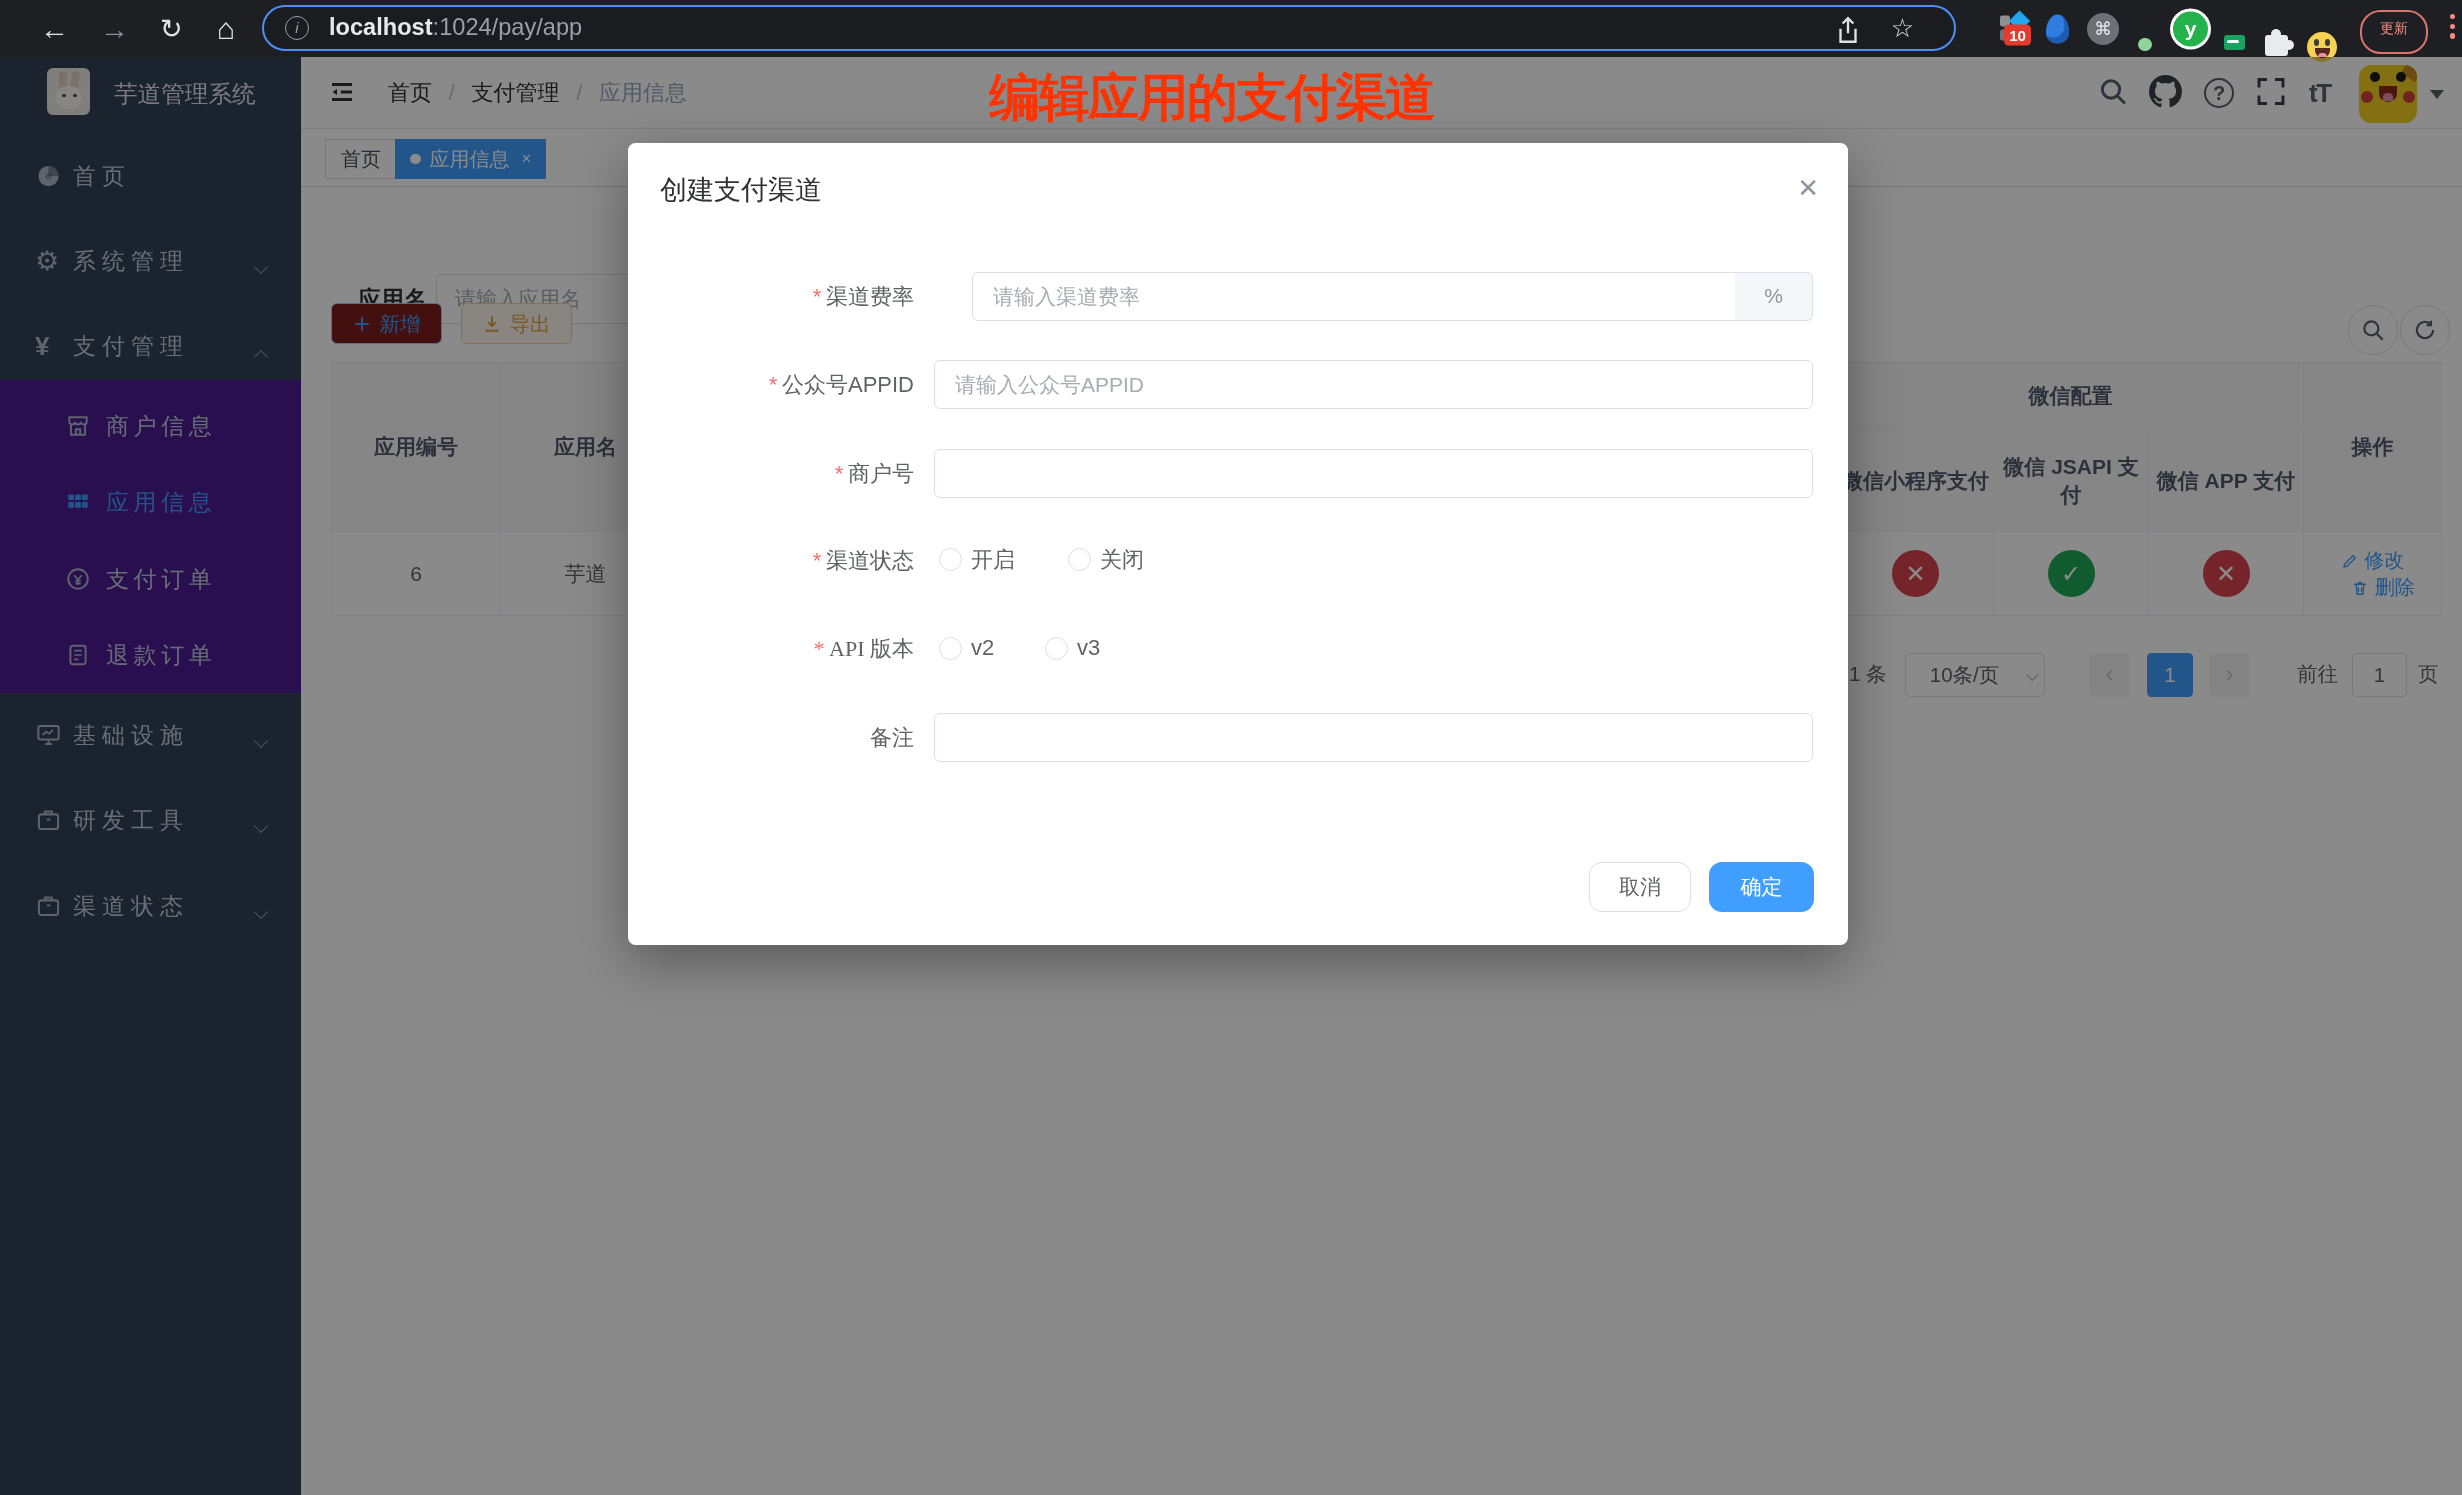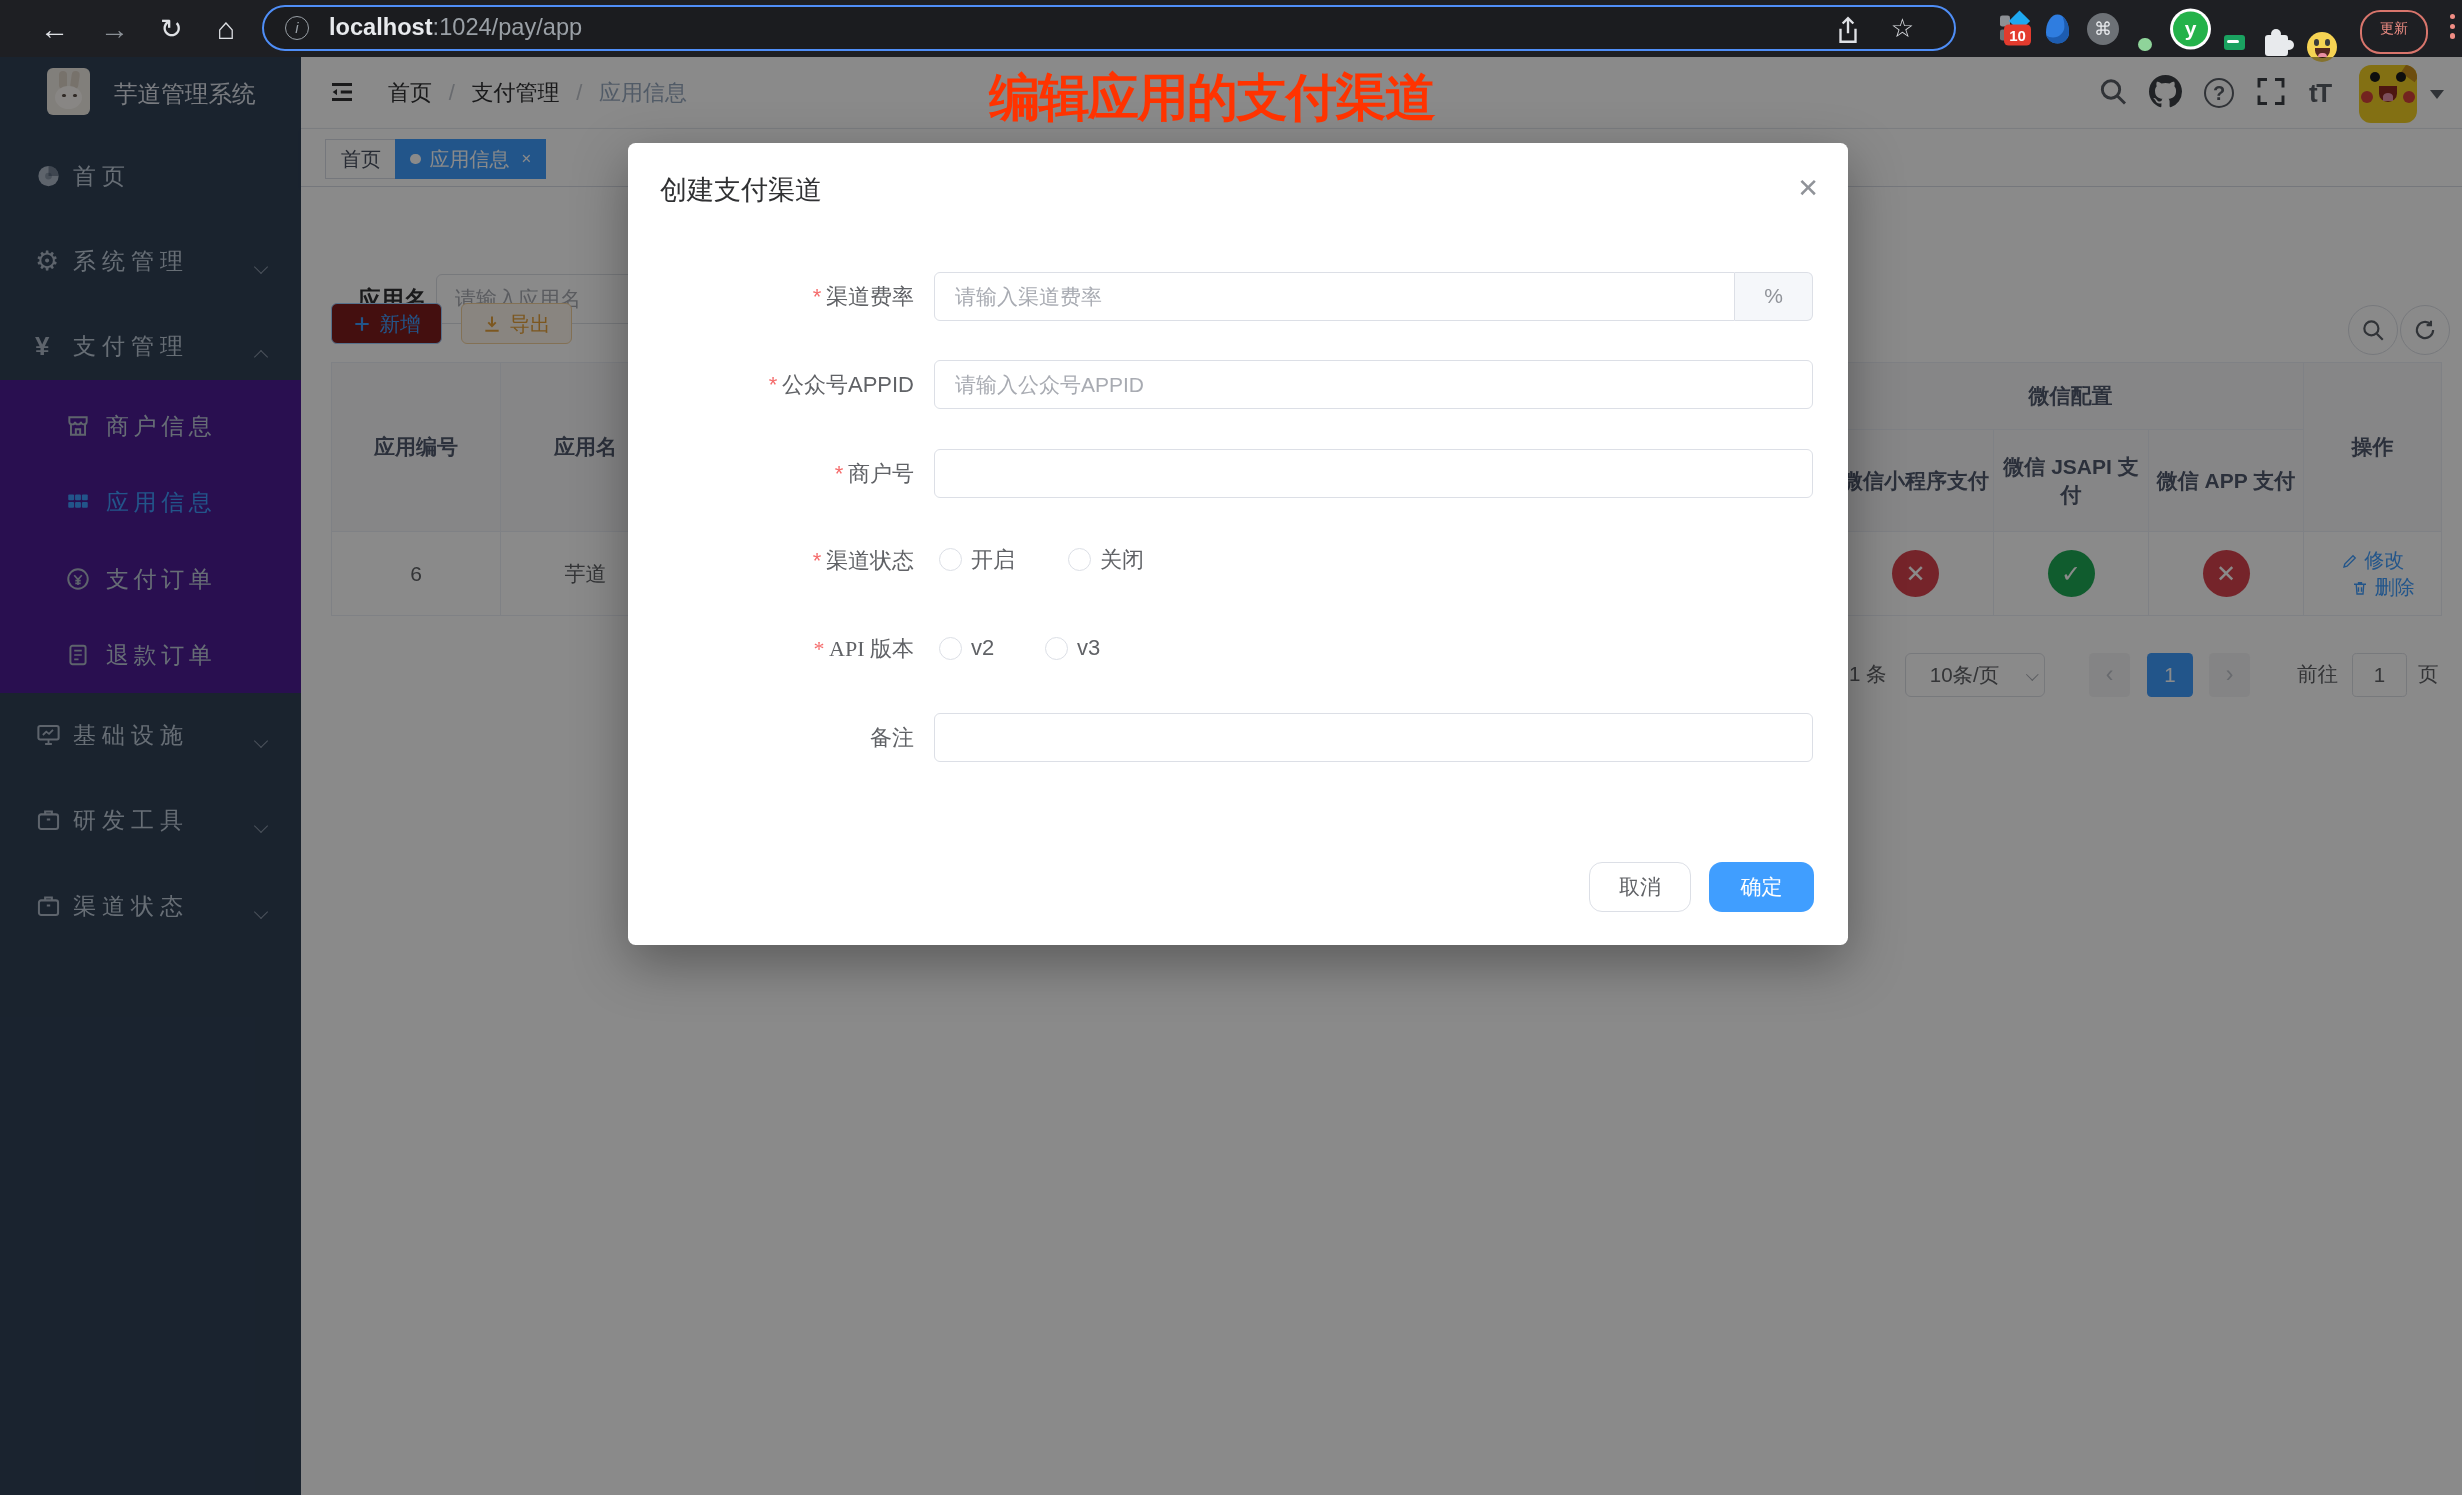--- a/index.html
+++ b/index.html
@@ -467,21 +467,21 @@
     </div>
   </div>
 
   <div class="mask"></div>
 
   <div class="dialog">
     <div class="dlg-title">创建支付渠道</div>
     <span class="dlg-close">✕</span>
 
     <div class="frow-label" style="top:129px;"><span class="req">*</span><span>渠道费率</span></div>
-    <input class="dlg-input with-append" style="top: 129px;" placeholder="请输入渠道费率">
+    <input class="dlg-input with-append" style="top: 129px; margin-left: 38px;" placeholder="请输入渠道费率">
     <span class="append" style="top:129px;">%</span>
 
     <div class="frow-label" style="top:217px;"><span class="req">*</span><span>公众号APPID</span></div>
     <input class="dlg-input" style="top: 217px;" placeholder="请输入公众号APPID">
 
     <div class="frow-label" style="top:306px;"><span class="req">*</span><span>商户号</span></div>
     <input class="dlg-input" style="top: 306px;">
 
     <div class="frow-label" style="top:393px;"><span class="req">*</span><span>渠道状态</span></div>
     <span class="radio" style="left:311px; top:405px;"></span>

